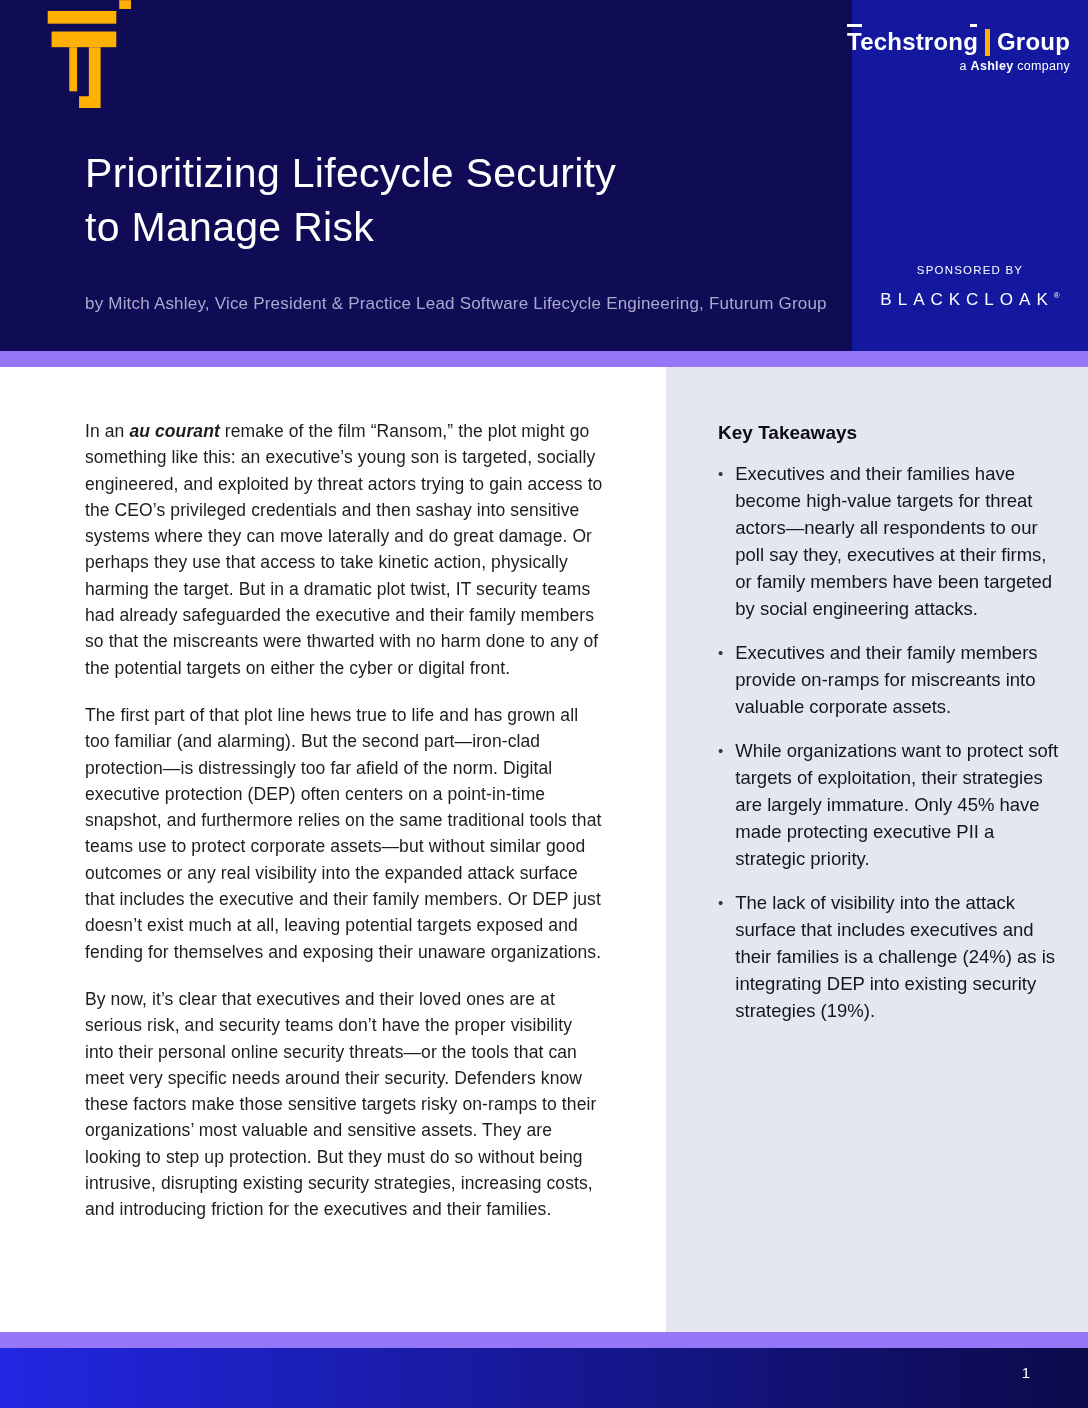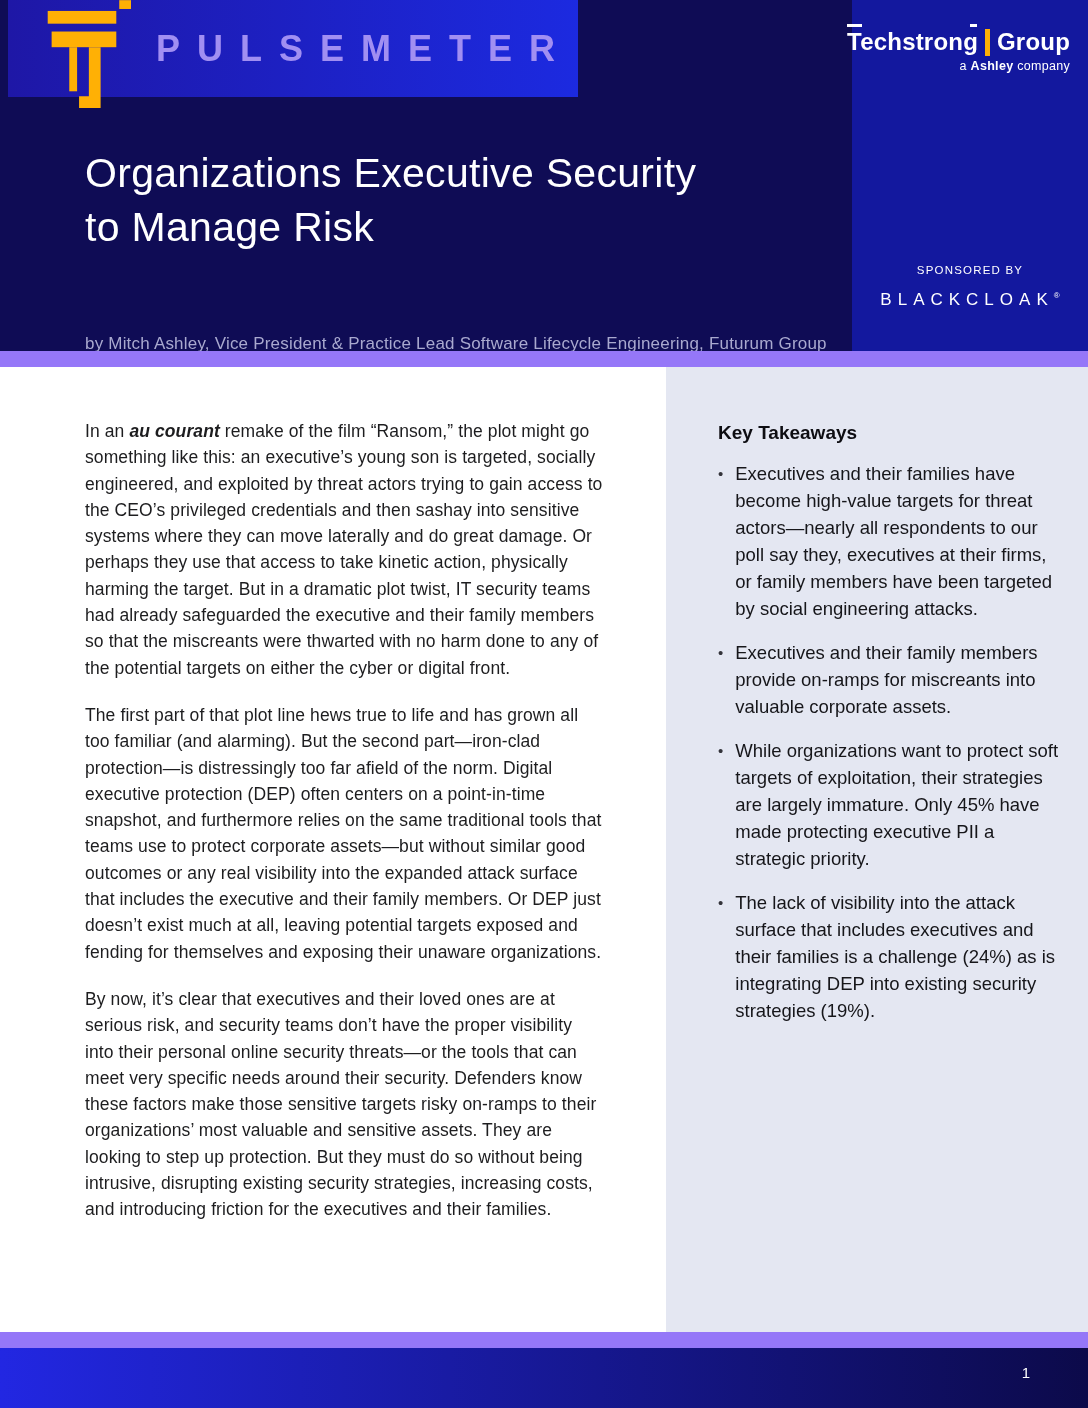--- a/index.html
+++ b/index.html
@@ -10,21 +10,21 @@
   
   .header { position:absolute; left:0; top:0; width:1088px; height:351px; background:#0f0c55; }
   .banner { position:absolute; left:8px; top:0; width:570px; height:97px;
             background:linear-gradient(90deg,#1e17a6 0%,#1c2ae0 100%); }
   .brand  { position:absolute; left:148px; top:28px; font-size:36px; font-weight:800;
             letter-spacing:17px; color:#a18ff2; }
   .t-logo { position:absolute; left:33px; top:0; width:98px; height:114px; z-index:3; }
   .title  { position:absolute; left:85px; top:146px; color:#ffffff; font-weight:300;
             font-size:41px; line-height:54px; letter-spacing:0.3px; }
   .byline { position:absolute; left:85px; top:294px; color:#a9a9cf; font-size:17px;
-            font-weight:300; letter-spacing:0.2px;margin-top:40px; }
+            font-weight:300; letter-spacing:0.2px; }
 
   .header-right { position:absolute; left:852px; top:0; width:244px; height:351px; background:#13189e; }
   .ts-logo { position:absolute; right:26px; top:28px; text-align:right; color:#ffffff; }
   .ts-row  { display:flex; align-items:center; justify-content:flex-end; gap:7px; }
   .ts-name, .ts-group { font-size:24px; font-weight:600; letter-spacing:0.2px; position:relative; }
   .ts-name::before { content:""; position:absolute; left:0px; top:-4px; width:15px; height:2.5px; background:#ffffff; }
   .ts-name::after  { content:""; position:absolute; right:1px; top:-4px; width:7px; height:2.5px; background:#ffffff; }
   .ts-bar  { width:5px; height:27px; background:#ffb005; display:inline-block; }
   .ts-tag  { font-size:12.5px; margin-top:3px; font-weight:300; letter-spacing:0.3px; }
   .ts-tag b{ font-weight:700; }
@@ -56,36 +56,33 @@
   .footer-bar { position:absolute; left:0; top:1348px; width:1088px; height:60px;
                 background:linear-gradient(90deg,#2227e2 0%,#0c0a4a 100%); }
   .page-num { position:absolute; right:58px; top:16px; color:#ffffff; font-size:15px; }
 </style>
 </head>
 <body>
 
 <div class="page">
 
   <header class="header">
-    <div class="banner">
-      <div class="brand">PULSEMETER</div>
-    </div>
 
     <svg class="t-logo" viewBox="0 0 100 116" aria-hidden="true">
       <g fill="#ffb005">
         <rect x="15" y="11" width="70" height="13"></rect>
         <rect x="88" y="0" width="12" height="9"></rect>
         <rect x="19" y="32" width="66" height="16"></rect>
         <rect x="37" y="48" width="8" height="45"></rect>
         <path d="M57 48 v50 h-10 v12 h22 V48 z"></path>
       </g>
     </svg>
 
     <h1 class="title">
-      <span>Organizations Executive Security</span><br>
+      <span>Prioritizing Lifecycle Security</span><br>
       <span>to Manage Risk</span>
     </h1>
     <p class="byline">by Mitch Ashley, Vice President &amp; Practice Lead Software Lifecycle Engineering, Futurum Group</p>
 
     <div class="header-right">
       <div class="ts-logo">
         <div class="ts-row">
           <span class="ts-name">Techstrong</span>
           <span class="ts-bar"></span>
           <span class="ts-group">Group</span>

